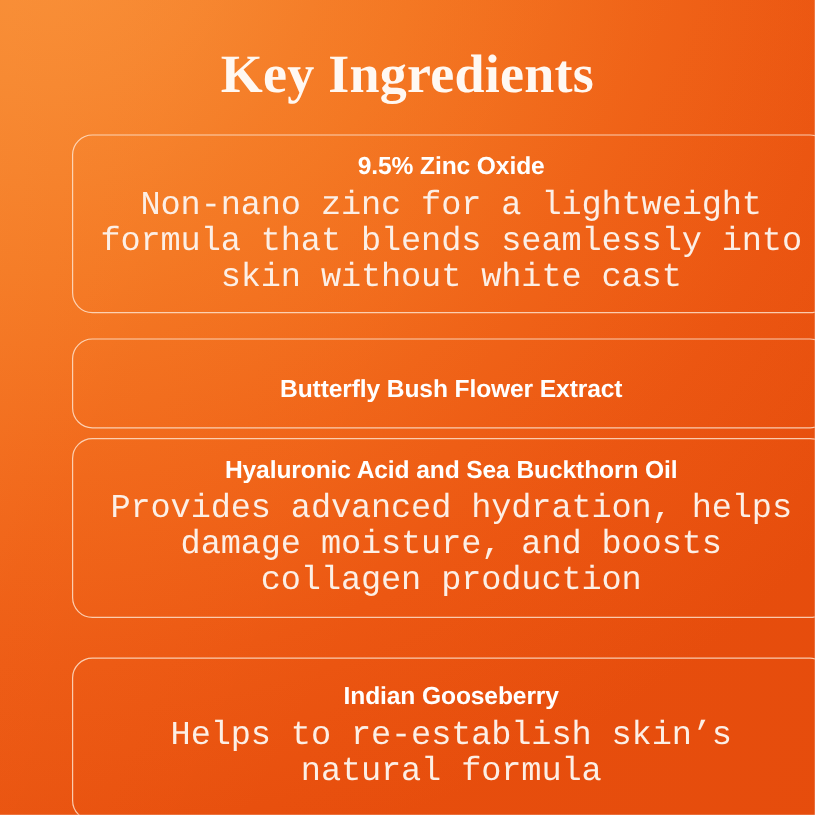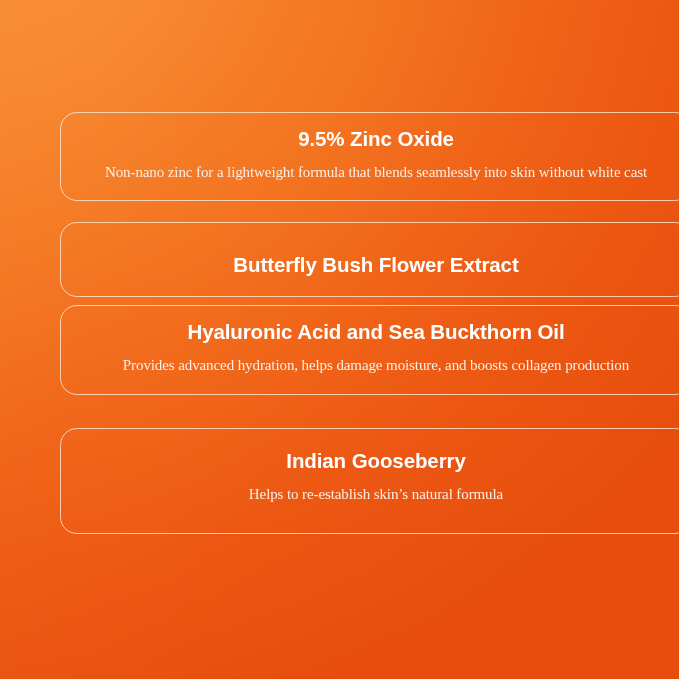--- a/index.html
+++ b/index.html
@@ -91,41 +91,42 @@
     font-family: "Liberation Sans", sans-serif;
     font-weight: 700;
     font-size: 20.5px;
     line-height: 28px;
     color: #FFFFFF;
     margin: 0 0 4px 0;
     letter-spacing: -0.1px;
   }
 
   .card-body {
-    font-family: Liberation Serif, serif;
+    font-family: Liberation Mono, monospace;
     font-weight: 400;
-    font-size: 15px;
+    font-size: 28px;
     line-height: 30px;
     color: #FCEFE6;
     margin: 0;
     letter-spacing: -0.1px;
   }
 
   
   .card-1 { padding-top: 12px;  padding-bottom: 13px; margin-bottom: 21px; }
   .card-2 { padding-top: 28px;  padding-bottom: 13px; margin-bottom: 8px; }
   .card-3 { padding-top: 12px;  padding-bottom: 14px; margin-bottom: 33px; }
   .card-4 { padding-top: 18px;  padding-bottom: 24px; }
 </style>
 </head>
 <body>
 
 <div id="poster">
   <div id="content">
 
+    <h1 class="poster-title">Key Ingredients</h1>
 
     <div class="card-stack">
 
       <div class="ingredient-card card-1">
         <p class="card-title">9.5% Zinc Oxide</p>
         <p class="card-body">Non-nano zinc for a lightweight formula that blends seamlessly into skin without white cast</p>
       </div>
 
       <div class="ingredient-card card-2">
         <p class="card-title">Butterfly Bush Flower Extract</p>

